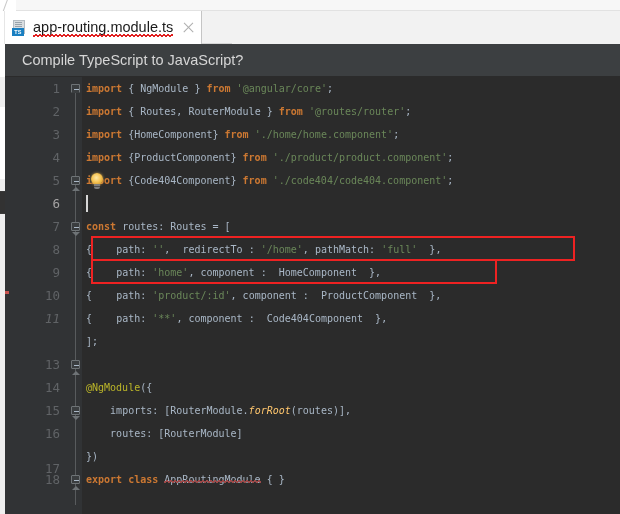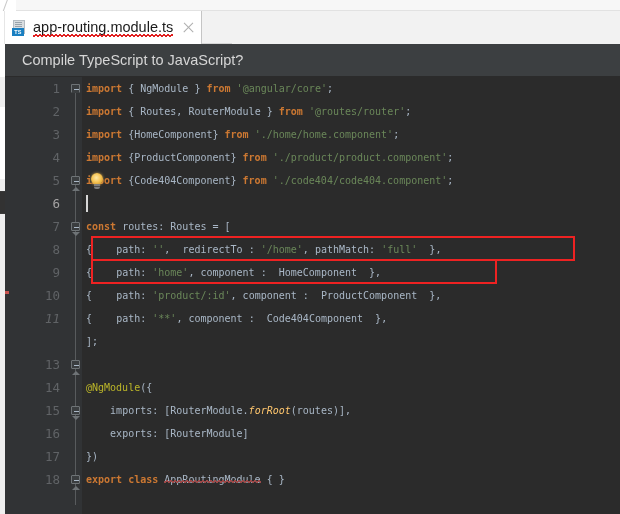--- a/index.html
+++ b/index.html
@@ -321,21 +321,21 @@
         </div>
       <div class="row" style="top:299px;position:absolute;width:63px;">
           <span class="ln">14</span>
         </div>
       <div class="row" style="top:322px;position:absolute;width:63px;padding-left:35px;">
           <span class="ln">15</span>
         </div>
       <div class="row" style="top:345px;position:absolute;width:63px;">
           <span class="ln">16</span>
         </div>
-      <div class="row" style="top:368px;position:absolute;width:63px;">
+      <div class="row" style="top:380px;position:absolute;width:63px;">
           <span class="ln">17</span>
         </div>
       <div class="row" style="top:391px;position:absolute;width:63px;">
           <span class="ln">18</span>
         </div>
       <div class="row" style="top:432px;position:absolute;width:63px;margin-top:10px;">
           <span class="ln">19</span>
         </div>
       <div class="gutter-err" style="left:0px;top:214px;"></div>
     </div>
@@ -380,21 +380,21 @@
       <div class="code" style="top:230px;"><span class="punct">{</span>    <span class="ident">path:</span> <span class="str">'</span><span class="starstar">**</span><span class="str">'</span><span class="punct">,</span> <span class="ident">component</span> <span class="punct">:</span>  <span class="ident">Code404Component</span>  <span class="punct">}</span><span class="punct">,</span></div>
 
       <div class="code" style="top:253px;"><span class="punct">];</span></div>
 
       <div class="code" style="top:276px;"></div>
 
       <div class="code" style="top:299px;"><span class="anno">@NgModule</span><span class="punct">({</span></div>
 
       <div class="code" style="top:322px;">    <span class="ident">imports:</span> <span class="punct">[</span><span class="ident">RouterModule.</span><span class="fn">forRoot</span><span class="punct">(</span><span class="ident">routes</span><span class="punct">)],</span></div>
 
-      <div class="code" style="top:345px;">    <span class="ident">exports:</span> <span class="punct">[</span><span class="ident">RouterModule</span><span class="punct">]</span></div>
+      <div class="code" style="top:345px;">    <span class="ident">routes:</span> <span class="punct">[</span><span class="ident">RouterModule</span><span class="punct">]</span></div>
 
       <div class="code" style="top:368px;"><span class="punct">})</span></div>
 
       <div class="code" style="top:391px;"><span class="kw">export</span> <span class="kw">class</span> <span class="err-underline"><span class="ident">AppRoutingModule</span></span> <span class="punct">{ }</span></div>
 
       <div class="code" style="top:414px;"></div>
 
       <div class="caret" style="left:4px; top:118px;"></div>
     </div>
 

